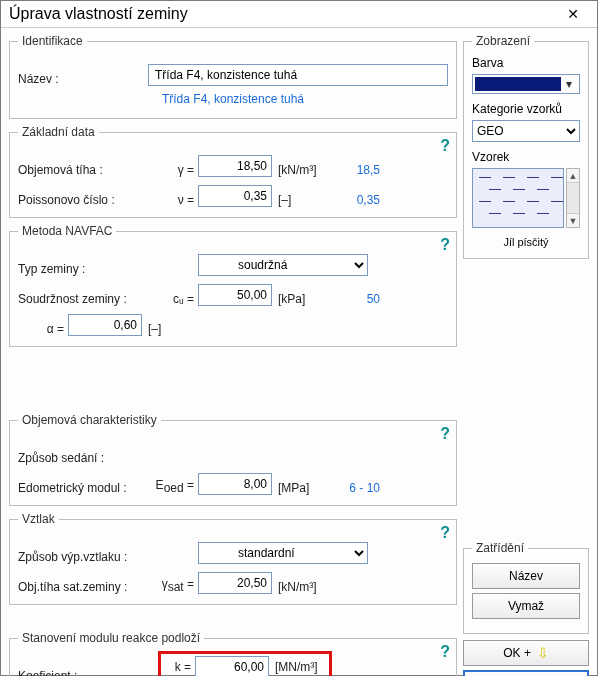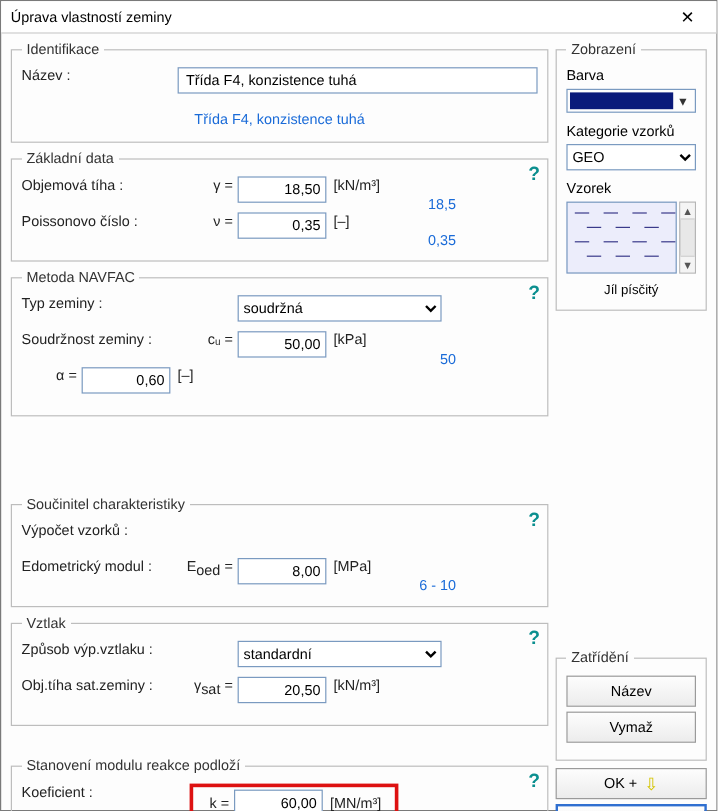--- a/index.html
+++ b/index.html
@@ -1,35 +1,35 @@
 <!DOCTYPE html>
 <html><head>
 <meta charset="utf-8">
 <style>
   * { box-sizing: border-box; margin: 0; padding: 0; font-family: "Segoe UI", Tahoma, sans-serif; font-size: 12px; }
   body { background: #fff; }
   .window { width: 598px; height: 676px; border: 1px solid #7a7a7a; background: #fdfdfd; display: flex; flex-direction: column; }
   .titlebar { height: 28px; background: #fff; border-bottom: 1px solid #ccc; display: flex; align-items: center; padding: 0 4px 0 8px; }
-  .titlebar .title { flex: 1; font-size: 12px; }
+  .titlebar .title { flex: 1; font-size: 16px; }
   .close { width: 40px; height: 26px; display: flex; align-items: center; justify-content: center; font-size: 14px; }
   .body { flex: 1; display: flex; padding: 6px 8px 8px 8px; gap: 6px; position: relative; }
   .main { flex: 1; display: flex; flex-direction: column; }
   .side { width: 130px; display: flex; flex-direction: column; gap: 6px; }
   fieldset { border: 1px solid #bdbdbd; padding: 8px 8px 10px 8px; position: relative; margin-bottom: 6px; }
   legend { padding: 0 4px; color: #333; font-size: 12px; }
-  .row { display: flex; align-items: flex-start; height: 30px; }
+  .row { display: flex; align-items: flex-end; height: 30px; }
   .lbl { width: 130px; color: #222; }
   .sym { width: 50px; text-align: right; padding-right: 4px; color: #222; }
   .inp { width: 74px; height: 22px; border: 1px solid #7a9ac0; padding: 0 4px; text-align: right; background: #fff; }
   .inp-wide { width: 300px; height: 22px; border: 1px solid #7a9ac0; padding: 0 6px; text-align: left; background: #fff; }
   .unit { width: 58px; padding-left: 6px; color: #222; }
   .hint { width: 50px; color: #1a6bd8; text-align: right; margin-top: 16px; }
   .subtitle { color: #1a6bd8; text-align: center; margin: 6px 0 2px 0; }
   .help { position: absolute; right: 6px; top: -2px; color: #0b8f8f; font-size: 16px; font-weight: bold; cursor: pointer; }
-  select.sel { width: 170px; height: 22px; border: 1px solid #7a9ac0; background: #fff; }
+  select.sel { width: 170px; height: 22px; border: 1px solid #7a9ac0; background: #fff; padding-left: 35px; }
   .spacer { flex: 1; }
   .redbox { border: 3px solid #d11; padding: 2px 4px; display: flex; align-items: center; }
   .redbox .sym { width: 30px; }
   .redbox .unit { width: 56px; }
   .side fieldset { margin-bottom: 0; }
   .color-swatch { width: 100%; height: 20px; border: 1px solid #7a9ac0; display: flex; align-items: center; padding: 2px; }
   .swatch-inner { flex: 1; height: 14px; background: #0a1a7a; }
   .swatch-arrow { width: 16px; text-align: center; color: #333; }
   .side-label { text-align: left; margin-bottom: 4px; }
   select.side-sel { width: 100%; height: 22px; border: 1px solid #7a9ac0; background: #fff; }
@@ -105,24 +105,24 @@
         <div class="row">
           <span class="sym">α =</span>
           <input class="inp" value="0,60" style="">
           <span class="unit">[–]</span>
         </div>
       </fieldset>
 
       <div style="height:60px"></div>
 
       <fieldset>
-        <legend>Součinitel charakteristiky</legend>
-        <span class="help">?</span>
-        <div class="row">
-          <span class="lbl">Výpočet vzorků :</span>
+        <legend>Objemová charakteristiky</legend>
+        <span class="help">?</span>
+        <div class="row">
+          <span class="lbl">Způsob sedání :</span>
           <span class="sym"></span>
         </div>
         <div class="row">
           <span class="lbl">Edometrický modul :</span>
           <span class="sym"><span>E</span><sub>oed</sub><span> =</span></span>
           <input class="inp" value="8,00" style="">
           <span class="unit">[MPa]</span>
           <span class="hint">6 - 10</span>
         </div>
       </fieldset>

